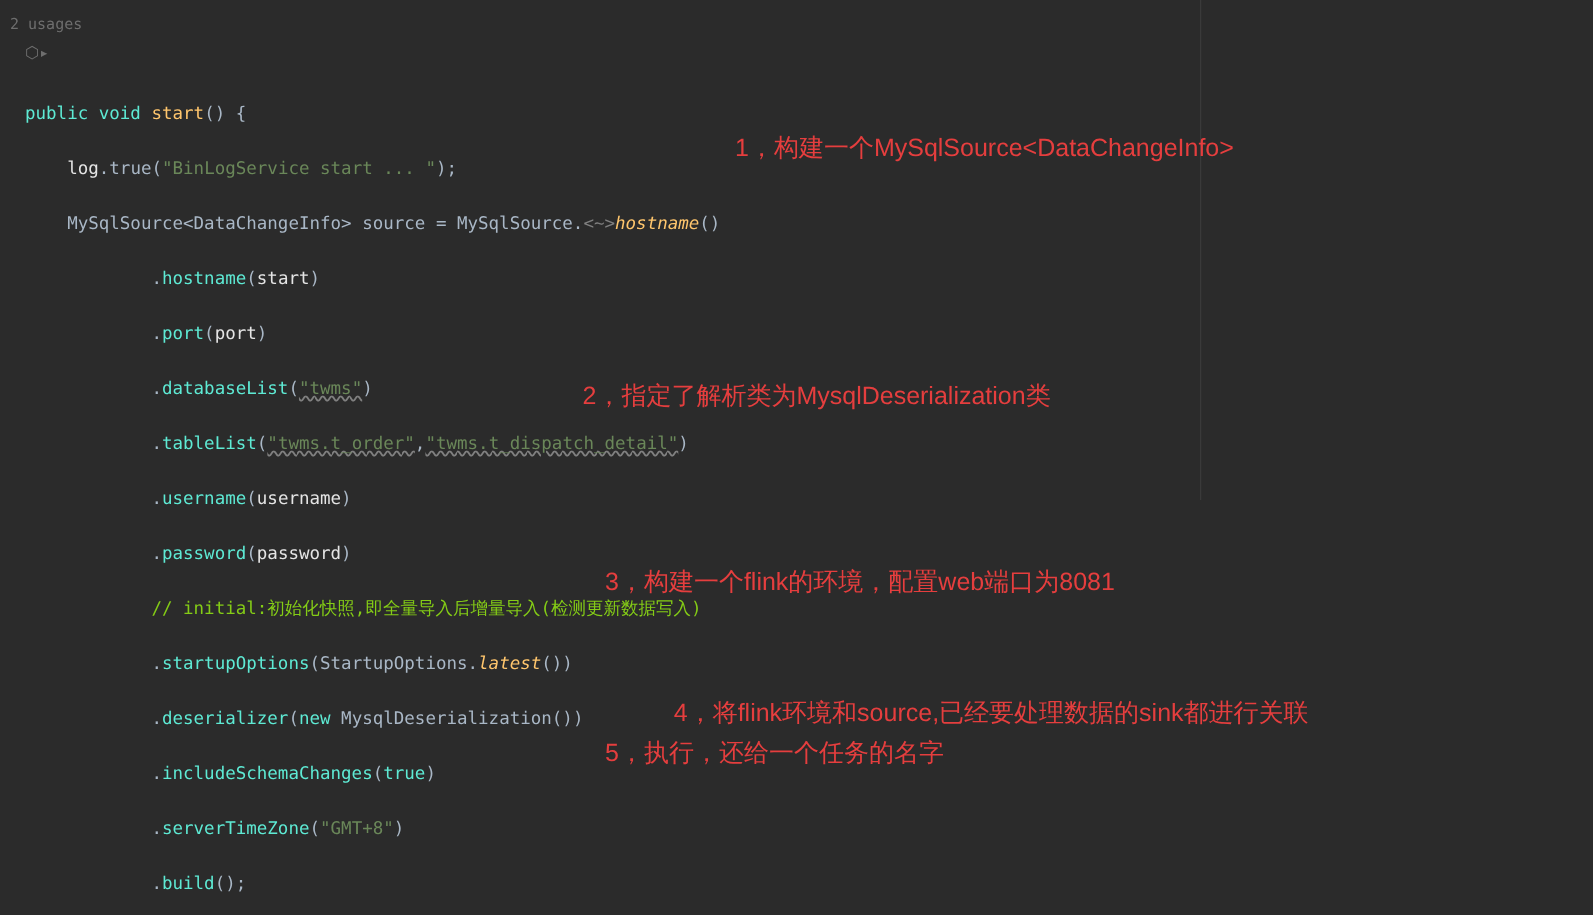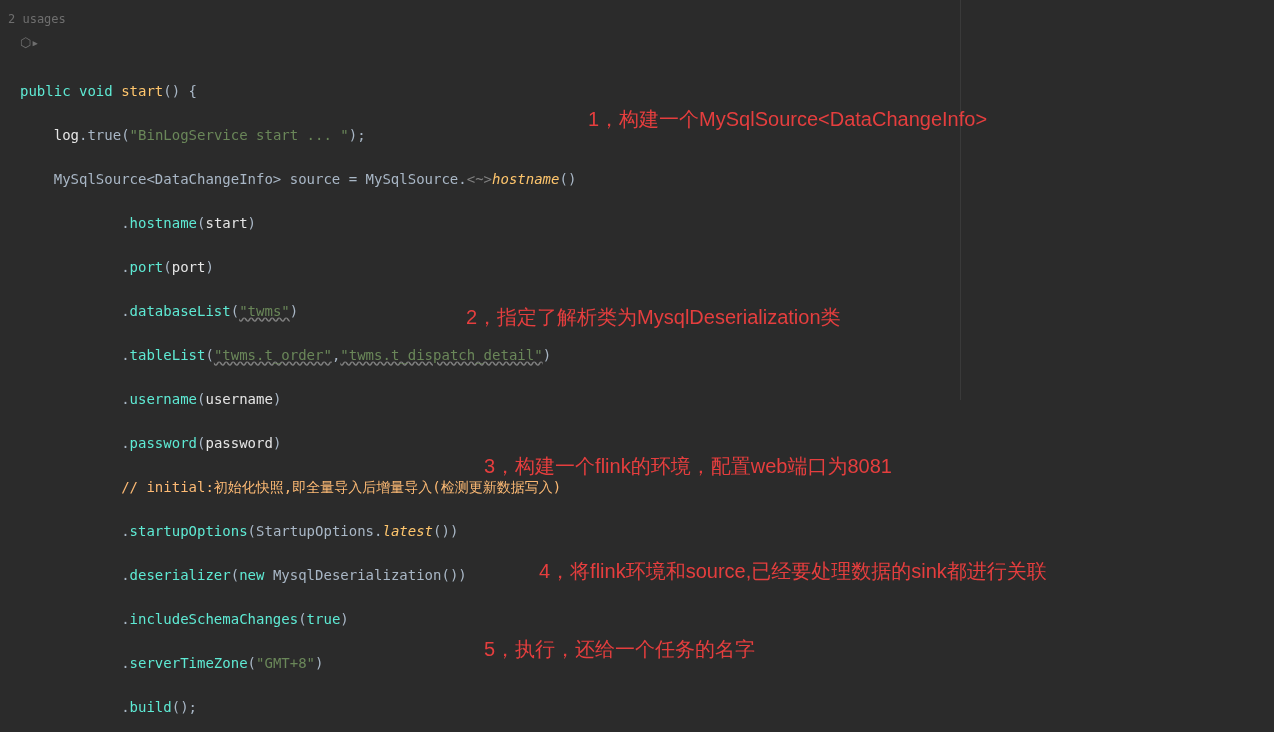--- a/index.html
+++ b/index.html
@@ -31,21 +31,21 @@
       padding-left: 20px;
       white-space: pre;
     }
     .keyword { color: #5eead4; }
     .type { color: #5eead4; }
     .method { color: #ffc66d; }
     .method-ital { color: #ffc66d; font-style: italic; }
     .string { color: #6a8759; }
     .string-wavy { color: #6a8759; text-decoration: underline wavy #808080; }
     .field { color: #e5e5e5; }
-    .comment { color: #fdba74; }
+    .comment { color: #84cc16; }
     .dim { color: #808080; }
     .annotation {
       position: absolute;
       color: #e53e3e;
       font-family: 'Microsoft YaHei', Arial, sans-serif;
       font-size: 20px;
       white-space: nowrap;
       text-align: right;
     }
     .right-border {
@@ -96,13 +96,13 @@
 
 
 
 
 </div>
 
 <div class="annotation" style="top:108px; left:588px;">1，构建一个MySqlSource&lt;DataChangeInfo&gt;</div>
 <div class="annotation" style="top:306px; left:466px;">2，指定了解析类为MysqlDeserialization类</div>
 <div class="annotation" style="top:410px; left:484px;margin-top:45px;">3，构建一个flink的环境，配置web端口为8081</div>
 <div class="annotation" style="top:560px; left:539px;">4，将flink环境和source,已经要处理数据的sink都进行关联</div>
-<div class="annotation" style="top:638px; left:484px;">5，执行，还给一个任务的名字</div>
+<div class="annotation" style="top:592px; left:484px;">5，执行，还给一个任务的名字</div>
 
 </body></html>

